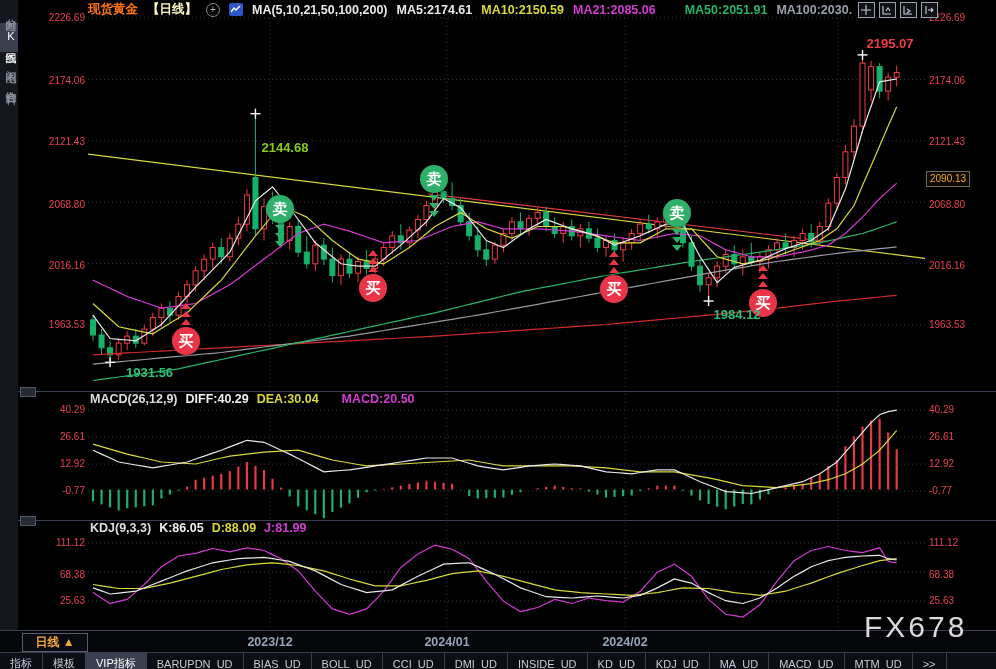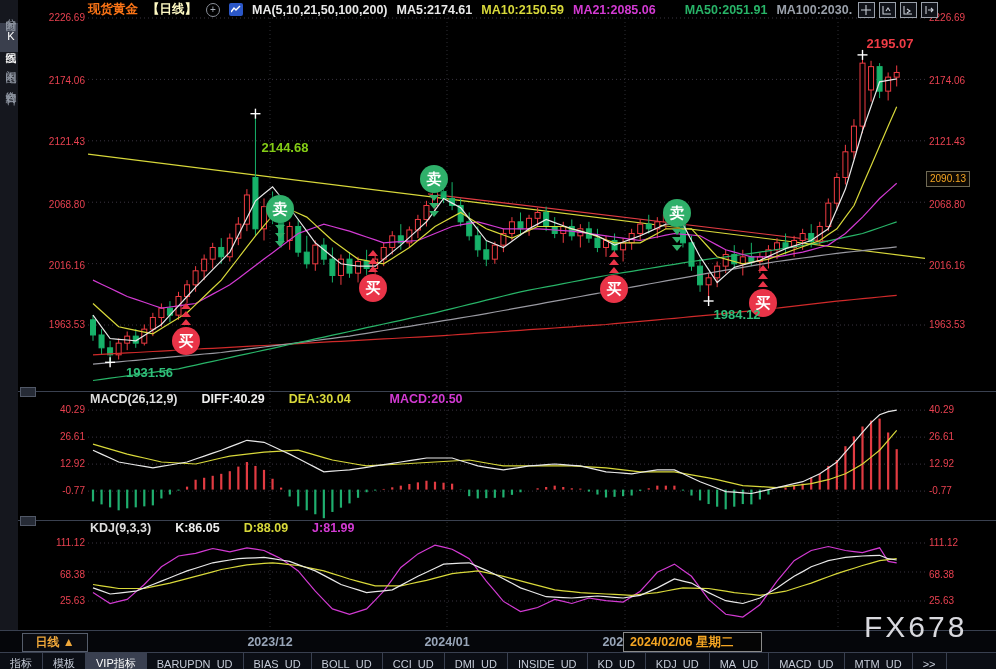--- a/index.html
+++ b/index.html
@@ -8,21 +8,21 @@
   
   #sidebar{position:absolute;left:0;top:0;width:18px;height:630px;background:#15171e;z-index:6;}
   .side-tab{writing-mode:vertical-rl;text-orientation:upright;width:18px;display:block;
             padding:7px 0;margin-top:3px;font-size:11px;letter-spacing:1px;color:#9097a3;
             text-align:center;cursor:pointer;}
   .side-tab.active{background:#3a3f4d;color:#ffffff;}
   
   #legend-main{position:absolute;left:88px;top:1px;height:17px;display:flex;align-items:center;
                gap:9px;font-size:12.5px;white-space:nowrap;z-index:5;}
   .leg-part{font-weight:600;}
-  #legend-macd,#legend-kdj{position:absolute;left:90px;display:flex;gap:24px;font-size:12.5px;
+  #legend-macd,#legend-kdj{position:absolute;left:90px;display:flex;gap:8px;font-size:12.5px;
                align-items:flex-end;z-index:5;white-space:nowrap;}
   #legend-macd{top:392px;} #legend-kdj{top:521px;}
   .circ-icon{display:inline-flex;align-items:center;justify-content:center;width:12px;height:12px;
              border:1px solid #8a8f98;border-radius:50%;color:#aab0ba;font-size:10px;line-height:1;}
   .chart-icon{display:inline-flex;align-items:center;justify-content:center;width:14px;height:13px;
               background:#2b57c8;border-radius:2px;}
   
   #hdr-icons{position:absolute;left:858px;top:2px;display:flex;gap:4px;z-index:6;}
   .hbtn{width:15px;height:14px;border:1px solid #9aa0aa;display:flex;align-items:center;
         justify-content:center;background:#101218;cursor:pointer;}
@@ -549,21 +549,20 @@
       <div class="swing" style="left: 126.1px; top: 365.328px; color: rgb(47, 191, 122);">1931.56</div>
     </div>
 
   <div class="divider" style="top:391px"></div>
   <div class="divider" style="top:520px"></div>
   <div class="handle" style="top:387px"></div>
   <div class="handle" style="top:516px"></div>
 
   <div id="time-axis">
     <div id="period-box">日线 ▲</div>
-    <div id="date-tip" style="left: 623px; min-width: 125px;">2024/02/06 星期二</div>
   <div class="month" style="left: 270px;">2023/12</div>
       <div class="month" style="left: 447px;">2024/01</div>
       <div class="month" style="left: 625px;">2024/02</div>
       <div class="month" style="left: 840px; margin-top: 44px;">2024/03</div>
     </div>
 
   <div id="watermark">FX678</div>
 
   <div id="toolbar">
       <div class="tb-tab">指标</div>

